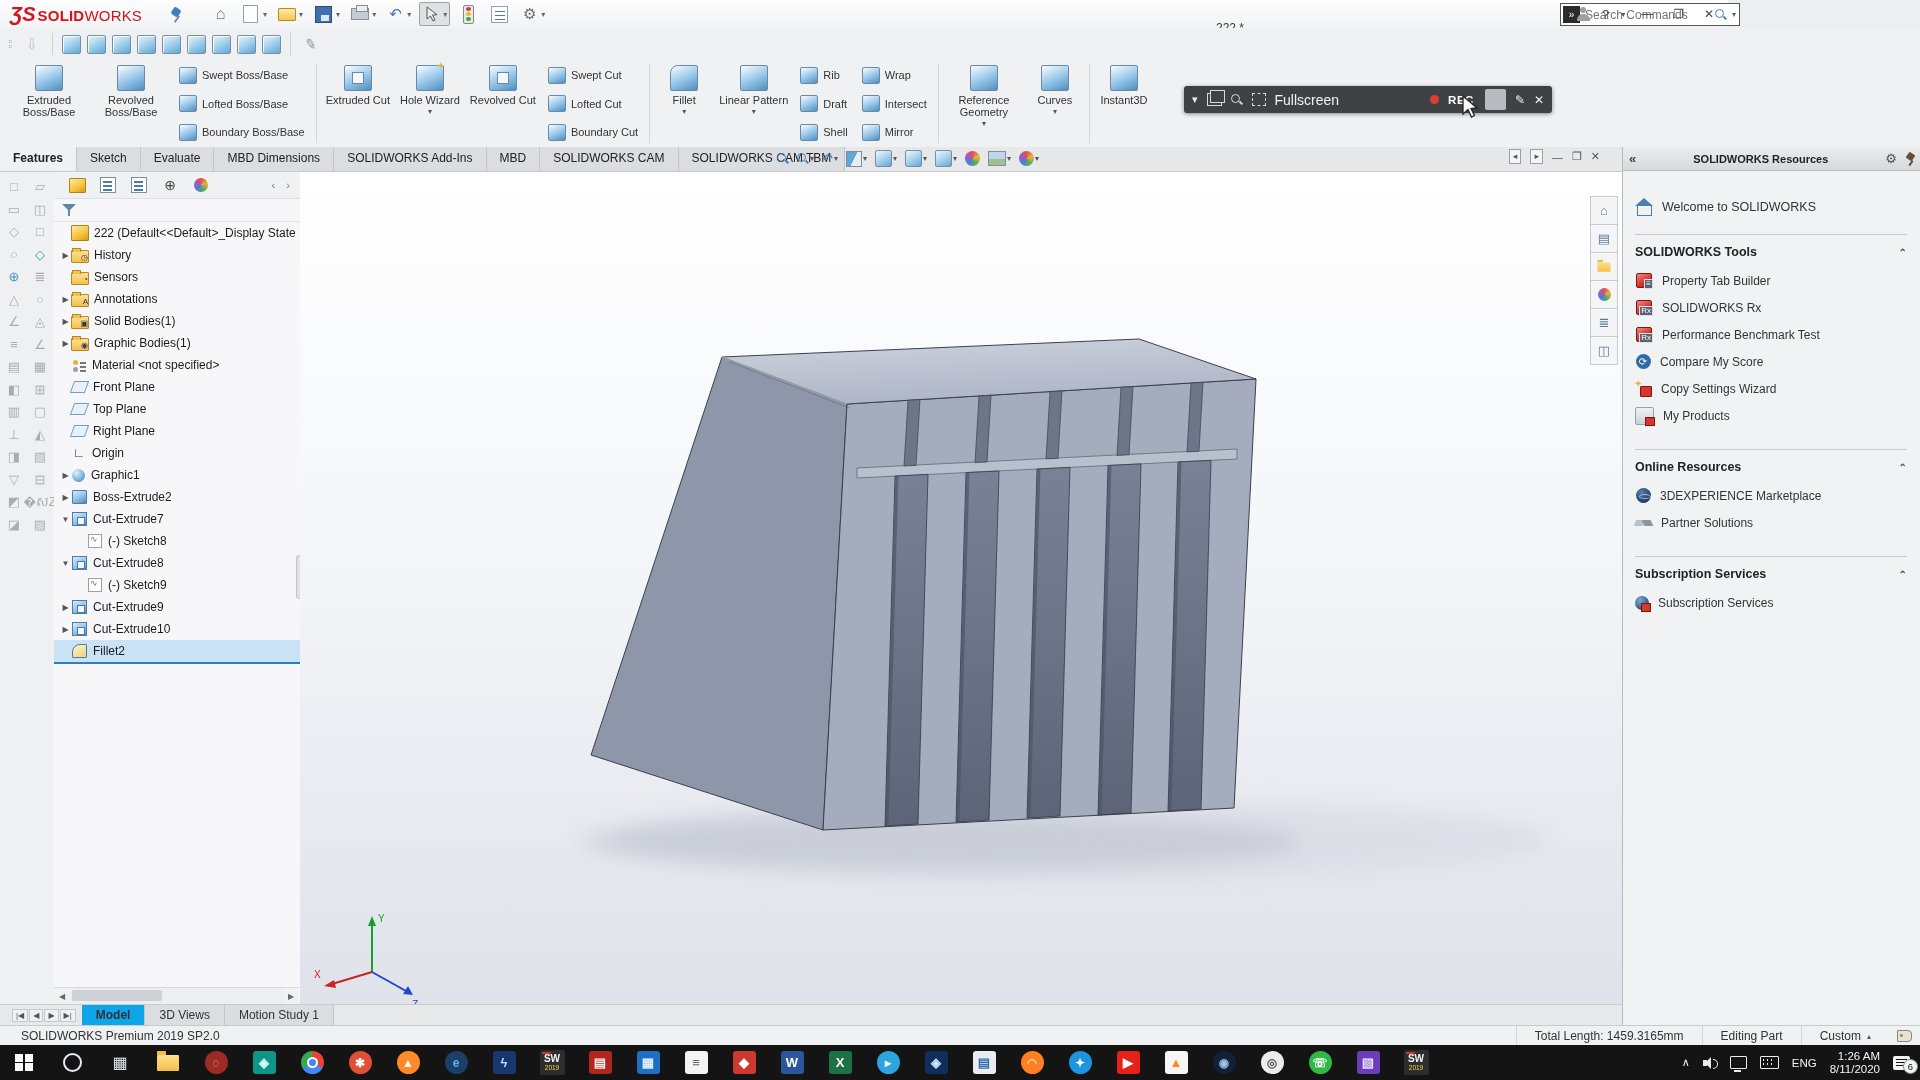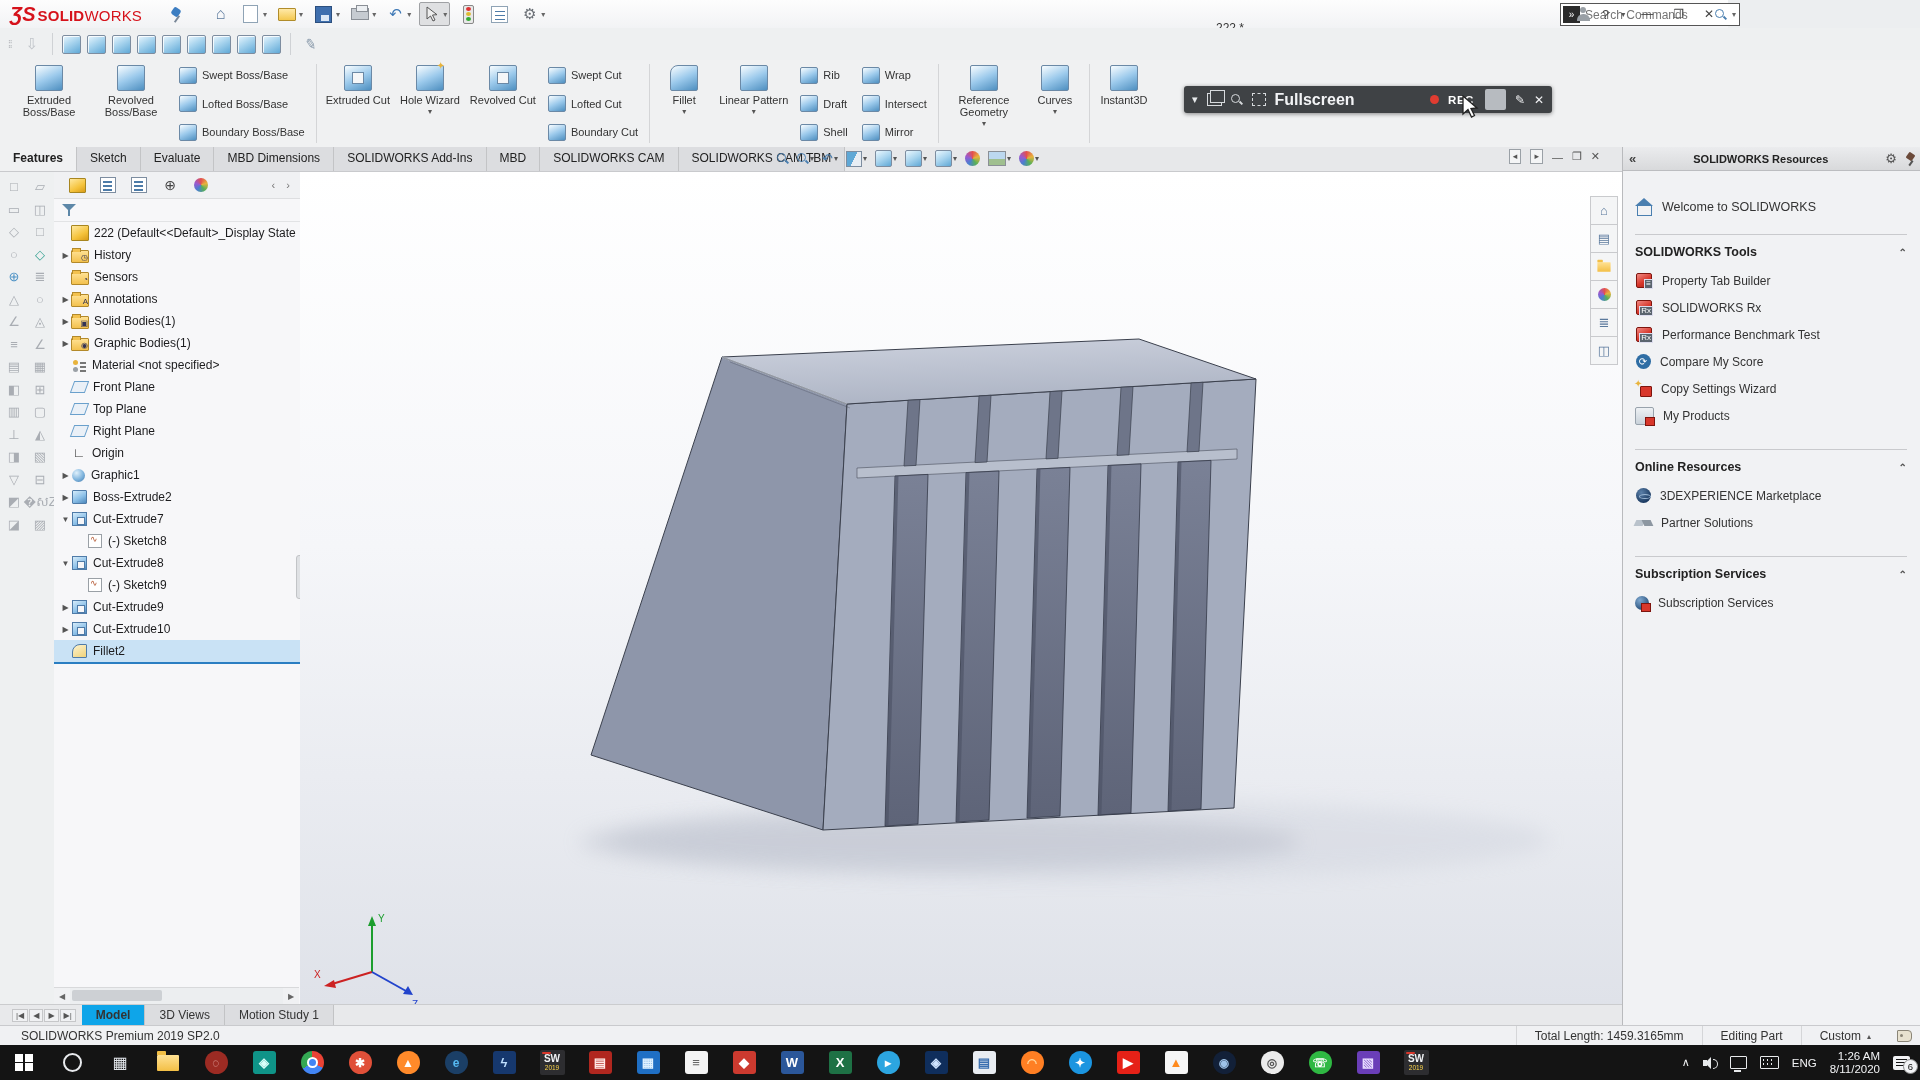--- a/index.html
+++ b/index.html
@@ -190,21 +190,21 @@
   #recbar{position:absolute;left:1184px;top:86px;width:352px;height:27px;background:#3f4245;border-radius:3px;
           box-shadow:0 1px 4px rgba(0,0,0,.45);display:flex;align-items:center;gap:9px;padding:0 8px;color:#e8eaec;z-index:40;}
   #recbar .rb{font-size:11px;line-height:11px;}
   .rb-expand{font-size:9px;}
   .rb-win{width:13px;height:11px;border:1.4px solid #d7dadd;position:relative;}
   .rb-win::before{content:"";position:absolute;left:2px;top:-4px;width:13px;height:11px;border:1.4px solid #d7dadd;background:#3f4245;}
   .rb-mag{width:12px;height:12px;position:relative;}
   .rb-mag::before{content:"";position:absolute;left:0;top:0;width:7px;height:7px;border:1.6px solid #d7dadd;border-radius:50%;}
   .rb-mag::after{content:"";position:absolute;left:8px;top:8px;width:4px;height:1.8px;background:#d7dadd;transform:rotate(45deg);}
   .rb-region{width:12px;height:11px;border:1.4px dashed #d7dadd;}
-  .rb-label{font-size:16px;color:#f2f3f5;font-weight:bold;}
+  .rb-label{font-size:14px;color:#f2f3f5;}
   .rec-dot{width:9px;height:9px;border-radius:50%;background:#e03c31;}
   .rec-txt{font-size:11.5px;font-weight:bold;color:#fff;letter-spacing:.5px;}
   .rb-hl{width:21px;height:21px;background:#b7bbc0;border-radius:2px;margin-left:2px;}
   .rb-pencil{font-size:12px;color:#f2f3f5;}
   .rb-x{font-size:12px;color:#f2f3f5;}
   #cursor{position:absolute;left:1461px;top:95px;z-index:60;}
 
   
   #doctabs{position:absolute;left:0;top:1004px;width:1622px;height:21px;background:#e8e9eb;border-top:1px solid #cbccce;display:flex;align-items:stretch;}
   #doctabs .navs{display:flex;align-items:center;gap:1px;padding:0 6px 0 12px;}

